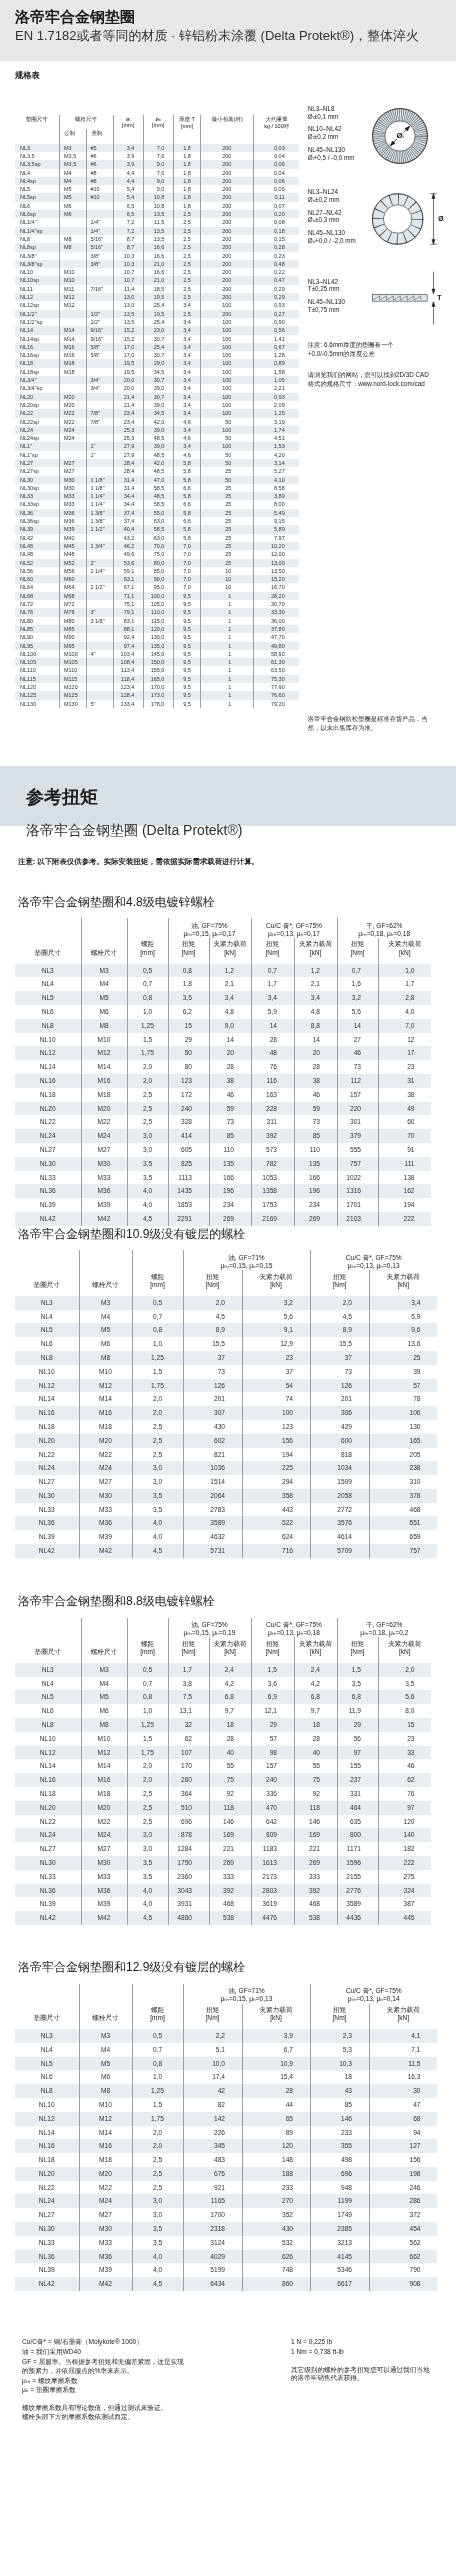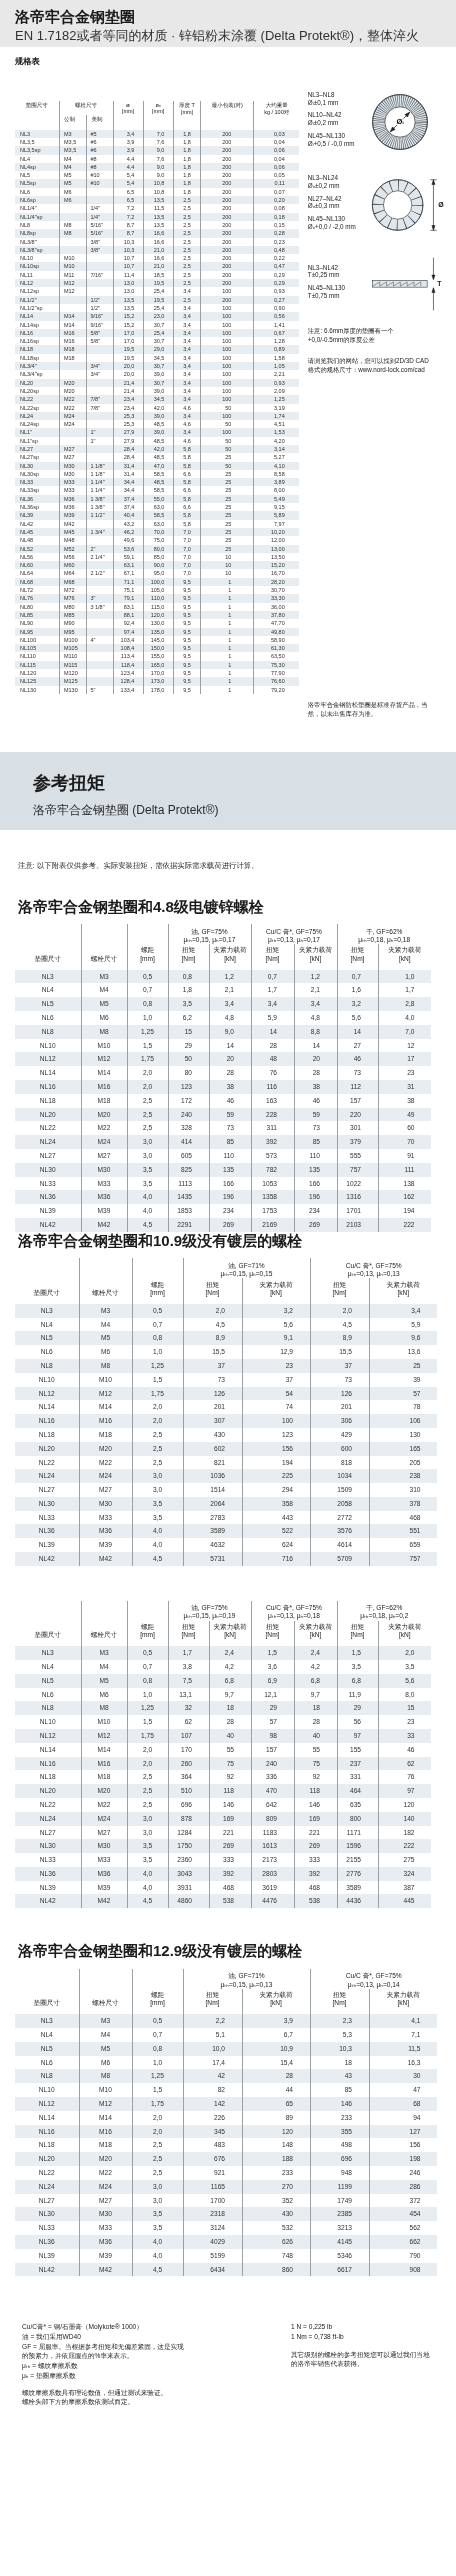--- a/index.html
+++ b/index.html
@@ -1,18 +1,18 @@
 <!DOCTYPE html>
 <html style="font-size:8.8px"><head>
 <meta charset="utf-8">
 <style>
   html,body{margin:0;padding:0;}
   body{width:457px;height:2576px;background:#ffffff;overflow:hidden;position:relative;
        font-family:"Liberation Sans","DejaVu Sans",sans-serif;color:#2b2b2b;}
-  .band1{background:#e8e8e8;height:47px;padding:0 0 0 15px;box-sizing:border-box;}
+  .band1{background:#e8e8e8;height:61px;padding:0 0 0 15px;box-sizing:border-box;}
   .band1 h1{margin:0;padding-top:8.8px;font-size:15px;line-height:16.5px;font-weight:bold;color:#1c1c1c;}
   .band1 .sub{font-size:13px;color:#333;margin-top:2.2px;}
   .content{padding:0 22px 0 15px;}
   .sec-title{font-size:8.3px;font-weight:bold;color:#1c1c1c;margin:8.8px 0 5.5px 0;}
   .spec-flex{display:flex;align-items:center;}
   .spec-left{width:284px;}
   table{border-collapse:collapse;}
   
   .spec{width:284px;table-layout:fixed;font-size:5.5px;}
   .spec col.c0{width:44px}.spec col.c1{width:27.5px}.spec col.c2{width:26.4px}
@@ -33,25 +33,25 @@
   .spec td.sc7{text-align:right;padding-right:14.3px;}
   
   .spec-side{width:136px;margin-left:8.8px;position:relative;min-height:650px;font-size:6.3px;color:#222;}
   .diag{display:flex;align-items:center;margin-top:14.3px;}
   .diag .tols{width:57px;}
   .tol-item{margin-bottom:5px;}
   .tol-range,.tol-val{font-size:6.3px;line-height:7.7px;white-space:nowrap;}
   .side-note{font-size:6.3px;line-height:8.8px;white-space:pre-line;margin-top:12px;}
   .stock-note{position:absolute;left:0;bottom:3.3px;font-size:6.3px;line-height:8.8px;white-space:pre-line;}
   
-  .band2{background:#d9e0e5;height:78px;margin-top:30px;padding-left:33px;box-sizing:border-box;}
+  .band2{background:#d9e0e5;height:60px;margin-top:30px;padding-left:26px;box-sizing:border-box;}
   .band2 h2{margin:0;padding-top:21px;font-size:18px;line-height:20px;font-weight:bold;color:#1c1c1c;}
-  .band2 .sub{font-size:12px;color:#2b2b2b;margin-top:9px;}
-  .torque-note{font-size:7.4px;color:#1f1f1f;margin:31px 0 0 18px;font-weight:400;}
-  .ttitle{font-size:15px;font-weight:bold;color:#1c1c1c;margin:0 0 7.7px 18px;}
+  .band2 .sub{font-size:14px;color:#2b2b2b;margin-top:15px;}
+  .torque-note{font-size:7.4px;color:#1f1f1f;margin:31px 0 0 18px;font-weight:700;}
+  .ttitle{font-size:12px;font-weight:normal;color:#1c1c1c;margin:0 0 7.7px 18px;}
   .t1{margin-top:26.4px}.t2{}.t3{margin-top:35px}.t4{margin-top:34px}
   .twrap{margin-left:15px;}
   .ttable{table-layout:fixed;font-size:6.6px;}
   .ttable th{font-weight:normal;font-size:6.6px;color:#222;vertical-align:bottom;padding:2.2px 0 6.6px 0;text-align:center;white-space:pre-line;line-height:8.3px;}
   .ttable th.grp{vertical-align:top;padding-top:3.3px;padding-bottom:0;}
   .ttable th .g1,.ttable th .g2{font-size:6.6px;line-height:8.3px;text-align:center;}
   .ttable tbody td{height:13.8px;line-height:13.8px;padding:0;white-space:nowrap;color:#333;}
   .ttable tbody tr:nth-child(odd){background:#e7edf0;}
   .ttable td.tc{text-align:center;}
   .ttable td.tv{text-align:right;padding-right:16.5px;}
@@ -1354,20 +1354,21 @@
             <td class="tv bl">716</td>
             <td class="tv bl">5709</td>
             <td class="tv bl">757</td>
           </tr>
         </tbody>
       </table>
     </div>
 </div>
 
 <div class="t3">
+  <div class="ttitle">洛帝牢合金钢垫圈和8.8级电镀锌螺栓</div>
   <div class="twrap">
       <table class="ttable">
         <colgroup>
           <col style="width: 66px;">
           <col style="width: 46px;">
           <col style="width: 41px;">
           <col style="width: 41px;">
           <col style="width: 42px;">
           <col style="width: 43px;">
           <col style="width: 43px;">

